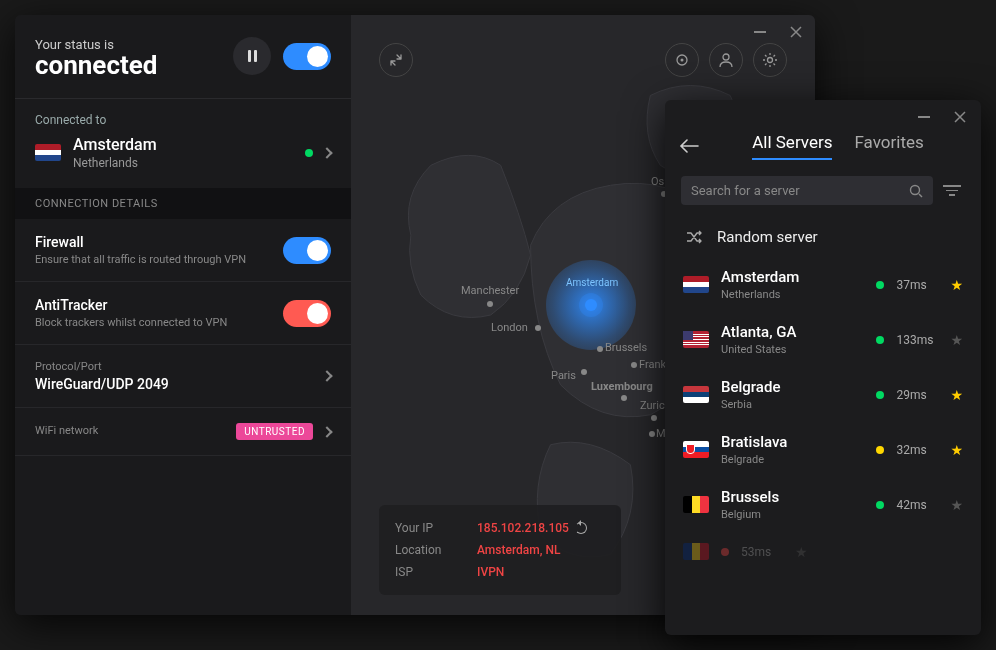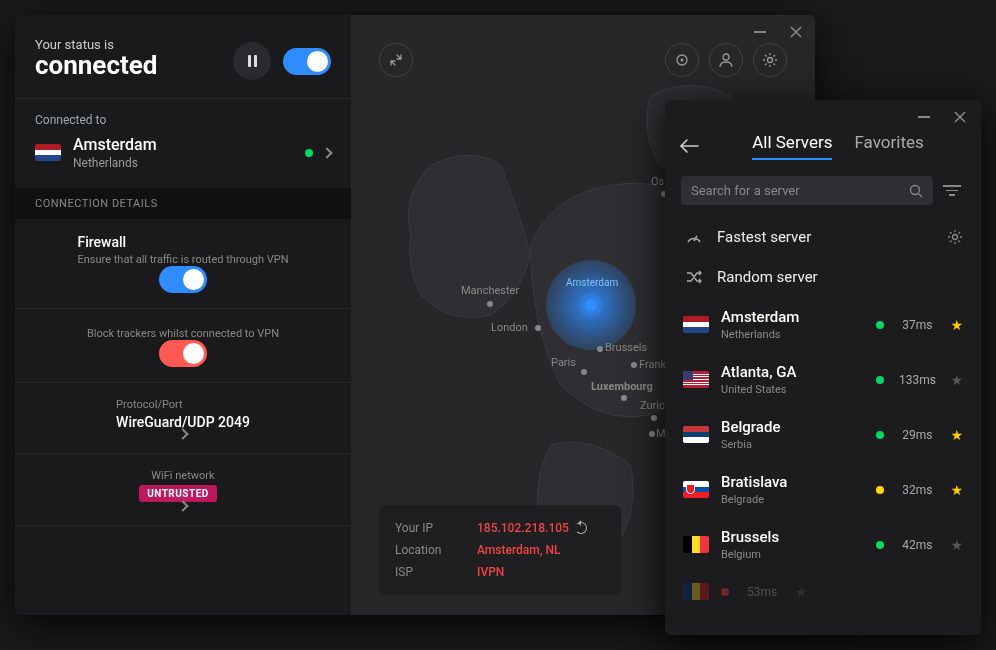--- a/index.html
+++ b/index.html
@@ -2,21 +2,21 @@
 <html><head>
 <meta charset="utf-8">
 <style>
 * { margin: 0; padding: 0; box-sizing: border-box; font-family: -apple-system, BlinkMacSystemFont, "Segoe UI", Roboto, sans-serif; }
 body { background: #1a1a1a; width: 996px; height: 650px; position: relative; overflow: hidden; }
 
 .main-window { position: absolute; top: 15px; left: 15px; width: 800px; height: 600px; background: #1c1c1e; border-radius: 6px; display: flex; box-shadow: 0 10px 40px rgba(0,0,0,0.8); overflow: hidden; }
 
 .sidebar { width: 336px; background: #1a1a1c; display: flex; flex-direction: column; }
 
-.status-block { padding: 22px 20px 18px 20px; display: flex; align-items: flex-end; justify-content: space-between; }
+.status-block { padding: 22px 20px 18px 20px; display: flex; align-items: flex-start; justify-content: space-between; }
 .status-text { color: #fff; }
 .status-prefix { font-size: 13px; color: #ccc; }
 .status-value { font-size: 26px; font-weight: 700; margin-top: -2px; }
 .status-controls { display: flex; align-items: center; gap: 12px; }
 
 .pause-btn { width: 38px; height: 38px; border-radius: 50%; background: #2a2a2e; display: flex; align-items: center; justify-content: center; cursor: pointer; }
 .pause-bars { display: flex; gap: 3px; }
 .pause-bars span { width: 3px; height: 12px; background: #ddd; border-radius: 1px; }
 
 .toggle { width: 48px; height: 27px; border-radius: 14px; position: relative; cursor: pointer; }
@@ -40,27 +40,27 @@
 .ct-city { font-size: 16px; color: #fff; font-weight: 500; }
 .ct-country { font-size: 12px; color: #999; margin-top: 2px; }
 .ct-right { display: flex; align-items: center; gap: 10px; }
 .dot-green { width: 8px; height: 8px; border-radius: 50%; background: #00d962; }
 .dot-yellow { width: 8px; height: 8px; border-radius: 50%; background: #ffd700; }
 .dot-red { width: 8px; height: 8px; border-radius: 50%; background: #ff4444; }
 .chevron { width: 8px; height: 8px; border-right: 2px solid #888; border-top: 2px solid #888; transform: rotate(45deg); }
 
 .details-header { background: #111113; padding: 9px 20px; font-size: 11px; letter-spacing: 0.5px; color: #888; }
 
-.detail-row { padding: 15px 20px; border-bottom: 1px solid #27272a; display: flex; align-items: center; justify-content: space-between; cursor: pointer; flex-direction: column; }
+.detail-row { padding: 15px 20px; border-bottom: 1px solid #27272a; display: flex; align-items: center; justify-content: space-between; cursor: pointer; }
 .detail-main { flex: 1; }
 .detail-title { color: #fff; font-size: 14px; font-weight: 500; }
 .detail-sub { color: #888; font-size: 11px; margin-top: 3px; }
 .detail-label { color: #888; font-size: 11px; margin-bottom: 3px; }
 
-.untrusted-badge { background: #be185d; color: #fff; font-size: 10px; font-weight: 700; padding: 3px 8px; border-radius: 3px; letter-spacing: 0.5px; margin-right: 10px; }
+.untrusted-badge { background: #ec4899; color: #fff; font-size: 10px; font-weight: 400; padding: 3px 8px; border-radius: 3px; letter-spacing: 0.5px; margin-right: 10px; }
 
 .map-area { flex: 1; background: #27272a; position: relative; }
 .window-controls { position: absolute; top: 8px; right: 10px; display: flex; gap: 18px; }
 .win-ctrl { width: 18px; height: 18px; display: flex; align-items: center; justify-content: center; cursor: pointer; color: #888; }
 
 .map-toolbar { position: absolute; top: 28px; left: 28px; right: 28px; display: flex; justify-content: space-between; }
 .tb-left, .tb-right { display: flex; gap: 10px; }
 .tb-btn { width: 34px; height: 34px; border-radius: 50%; border: 1px solid #444; display: flex; align-items: center; justify-content: center; cursor: pointer; color: #999; }
 
 .map-svg { position: absolute; inset: 0; width: 100%; height: 100%; }
@@ -101,21 +101,21 @@
 .server-list { flex: 1; overflow-y: auto; padding: 6px 0; }
 .server-row { display: flex; align-items: center; padding: 11px 18px; cursor: pointer; gap: 12px; }
 .sr-icon { width: 22px; display: flex; justify-content: center; color: #999; }
 .sr-label { color: #eee; font-size: 15px; }
 .sr-gear { margin-left: auto; color: #888; cursor: pointer; }
 
 .sr-flag { width: 26px; height: 17px; border-radius: 2px; flex-shrink: 0; }
 .sr-main { flex: 1; min-width: 0; }
 .sr-city { color: #fff; font-size: 15px; font-weight: 500; line-height: 1.2; }
 .sr-country { color: #888; font-size: 11px; margin-top: 2px; }
-.sr-ping { color: #aaa; font-size: 12px; min-width: 42px; text-align: center; }
+.sr-ping { color: #aaa; font-size: 12px; min-width: 42px; text-align: left; }
 .star { font-size: 14px; }
 .star.fav { color: #ffcc00; }
 .star.nofav { color: #555; }
 
 .faded { opacity: 0.35; }
 
 svg { display: block; }
 </style>
 </head>
 <body>
@@ -164,20 +164,21 @@
         <div class="detail-title">Firewall</div>
         <div class="detail-sub">Ensure that all traffic is routed through VPN</div>
       </div>
       <div class="toggle on-blue">
           <div class="knob"></div>
         </div>
     </div>
 
     <div class="detail-row">
       <div class="detail-main">
+        <div class="detail-title">AntiTracker</div>
         <div class="detail-sub">Block trackers whilst connected to VPN</div>
       </div>
       <div class="toggle on-red">
           <div class="knob"></div>
         </div>
     </div>
 
     <div class="detail-row">
       <div class="detail-main">
         <div class="detail-label">Protocol/Port</div>
@@ -260,21 +261,21 @@
 
     <div class="city-label" style="top:269px;left:110px;">Manchester</div>
     <div class="city-dot" style="top:286px;left:136px;"></div>
 
     <div class="city-label" style="top:306px;left:140px;">London</div>
     <div class="city-dot" style="top:310px;left:184px;"></div>
 
     <div class="city-label" style="top:326px;left:254px;">Brussels</div>
     <div class="city-dot" style="top:331px;left:246px;"></div>
 
-    <div class="city-label" style="top:341px;left:200px;">Paris</div>
+    <div class="city-label" style="top:354px;left:200px;">Paris</div>
     <div class="city-dot" style="top:354px;left:230px;"></div>
 
     <div class="city-label" style="top:343px;left:288px;">Frankf</div>
     <div class="city-dot" style="top:347px;left:280px;"></div>
 
     <div class="city-label" style="top:365px;left:240px;font-weight:bold;">Luxembourg</div>
     <div class="city-dot" style="top:380px;left:270px;"></div>
 
     <div class="city-label" style="top:384px;left:289px;">Zurich</div>
     <div class="city-dot" style="top:400px;left:300px;"></div>
@@ -340,35 +341,20 @@
     </div>
     <div class="filter-btn">
       <span></span>
         <span></span>
         <span></span>
     </div>
   </div>
 
   <div class="server-list">
 
-    <div class="server-row">
-      <div class="sr-icon">
-        <svg width="18" height="18">
-            <path d="M3 14 A7 7 0 0 1 15 14" stroke="#aaa" fill="none" stroke-width="1.5"></path>
-            <path d="M9 13 L12 8" stroke="#aaa" stroke-width="1.5"></path>
-          </svg>
-      </div>
-      <div class="sr-label">Fastest server</div>
-      <div class="sr-gear">
-        <svg width="16" height="16">
-            <circle cx="8" cy="8" r="2.5" stroke="#888" fill="none" stroke-width="1.3"></circle>
-            <path d="M8 1 L8 3 M8 13 L8 15 M1 8 L3 8 M13 8 L15 8 M3 3 L4.5 4.5 M11.5 11.5 L13 13 M3 13 L4.5 11.5 M11.5 4.5 L13 3" stroke="#888" stroke-width="1.3"></path>
-          </svg>
-      </div>
-    </div>
 
     <div class="server-row">
       <div class="sr-icon">
         <svg width="18" height="18">
             <path d="M2 5 L6 5 L12 13 L16 13 M2 13 L6 13 L12 5 L16 5 M14 3 L16 5 L14 7 M14 11 L16 13 L14 15" stroke="#aaa" fill="none" stroke-width="1.4" stroke-linejoin="round"></path>
           </svg>
       </div>
       <div class="sr-label">Random server</div>
     </div>
 

